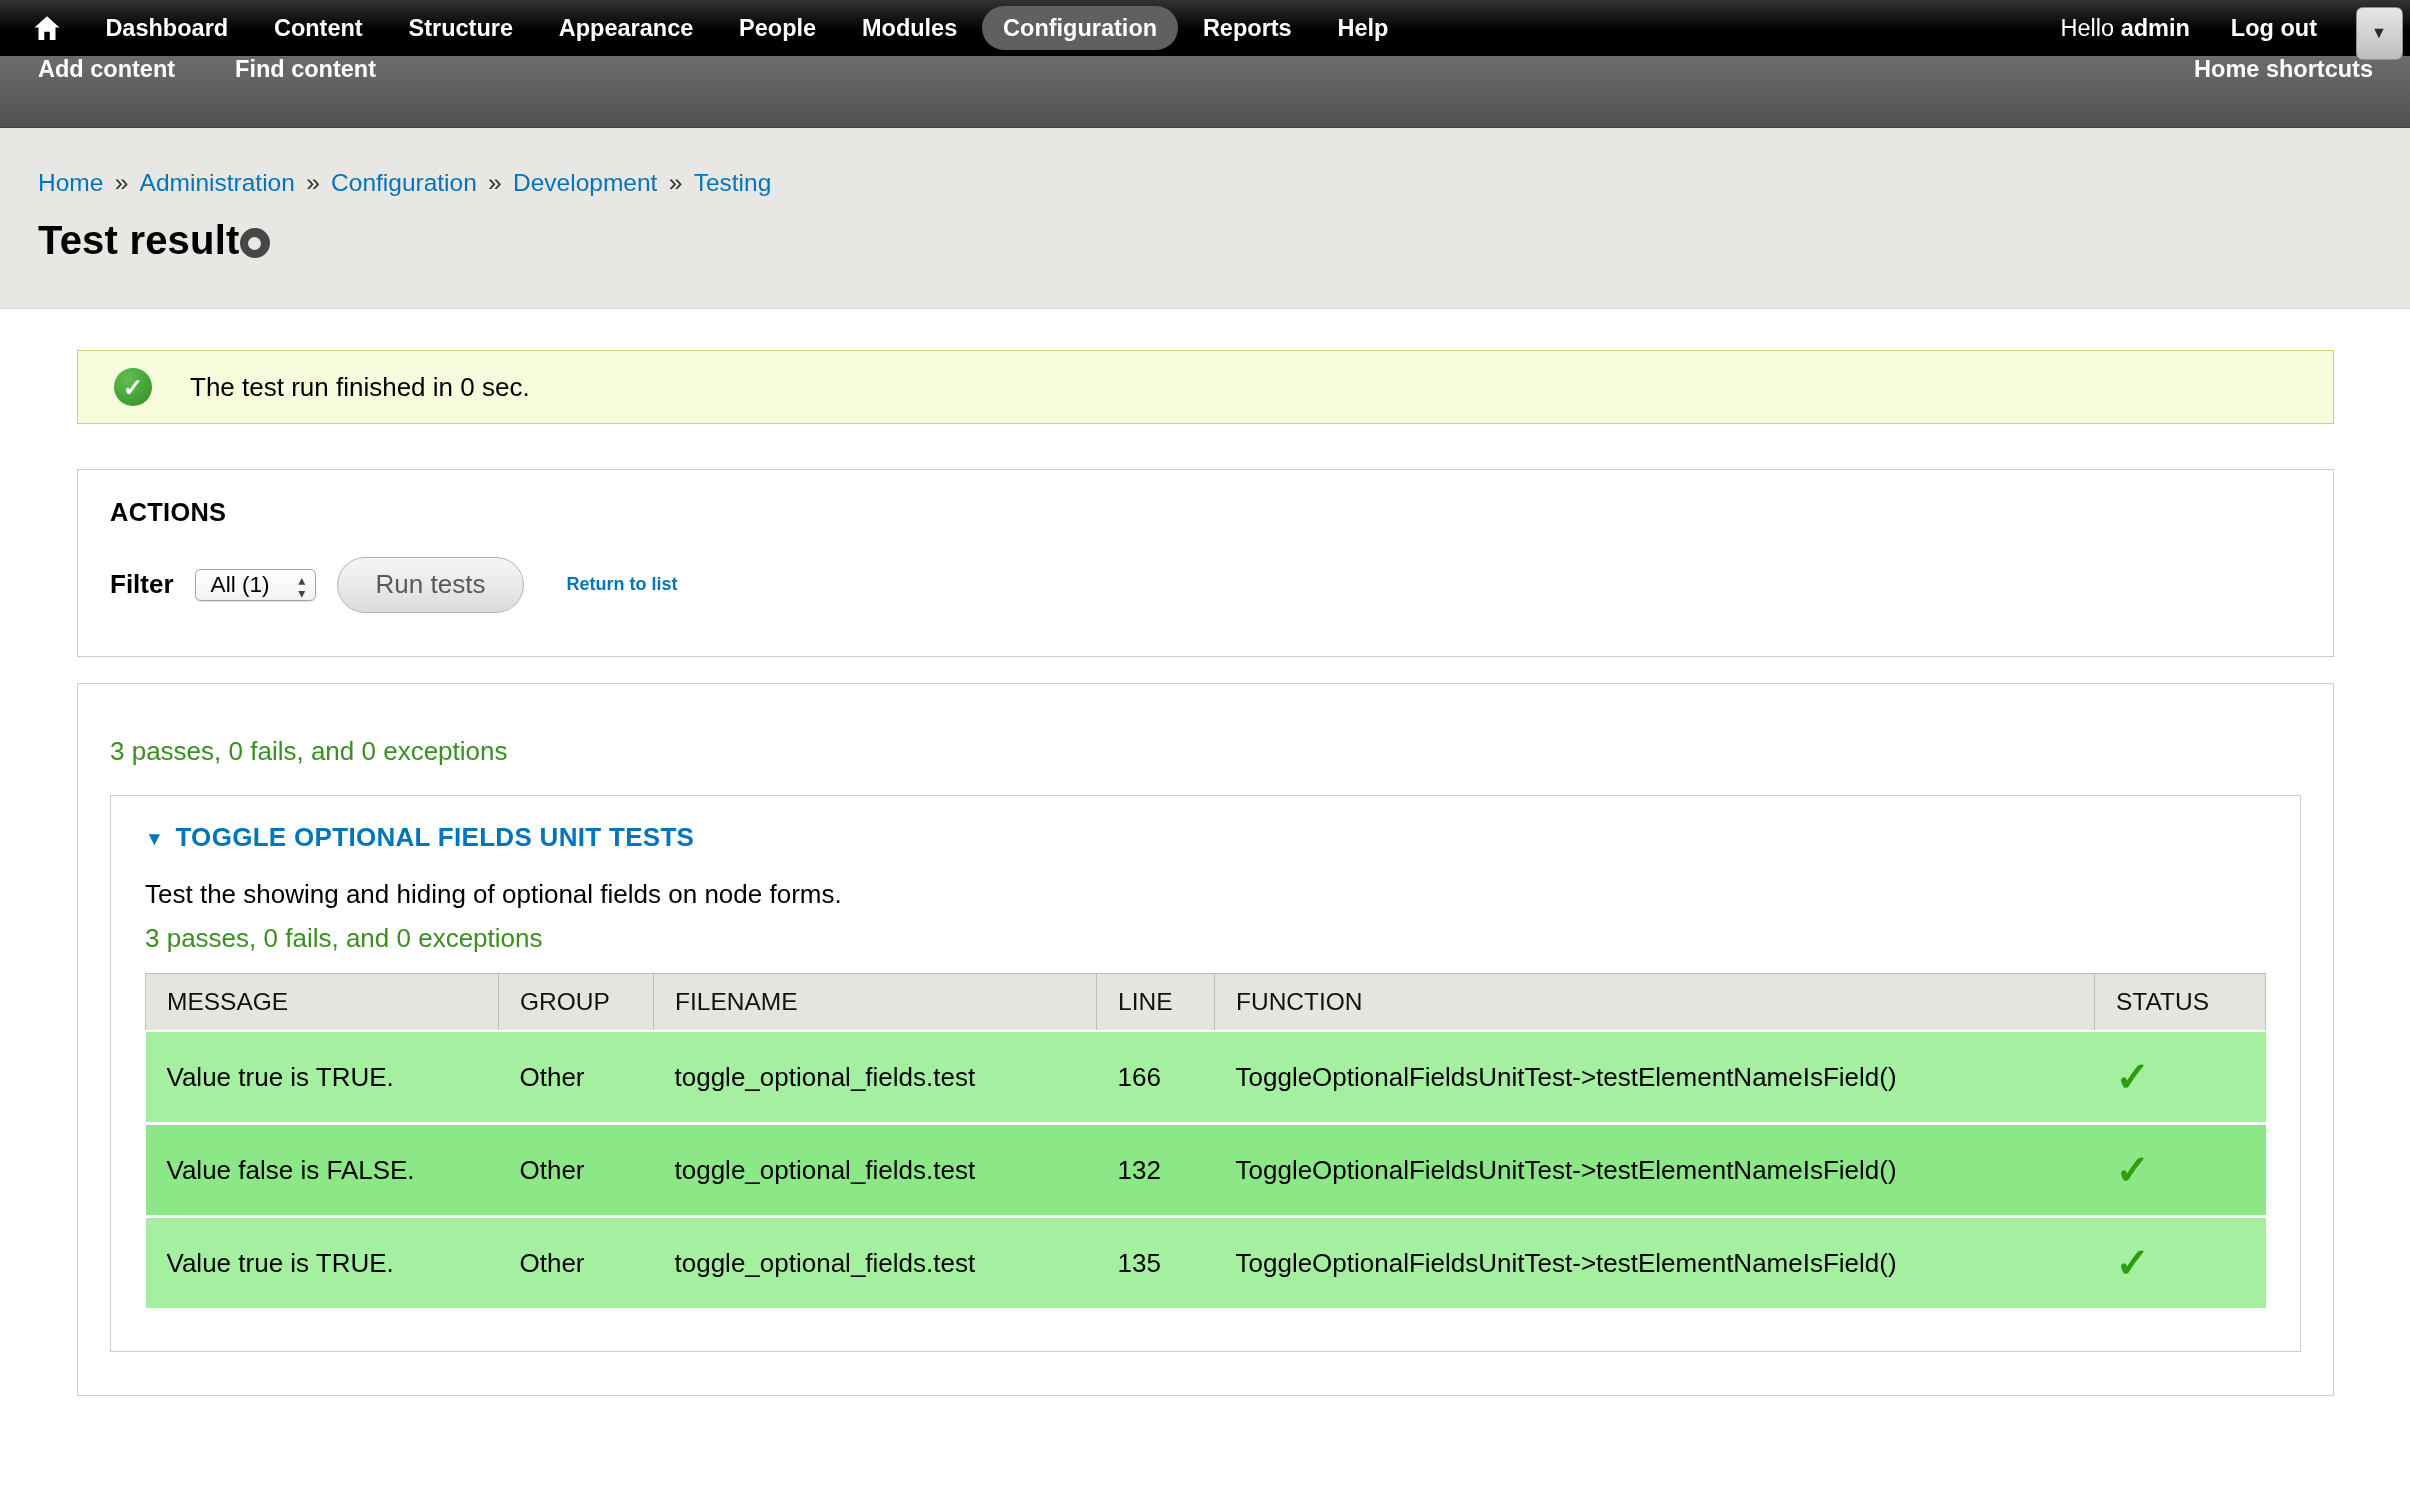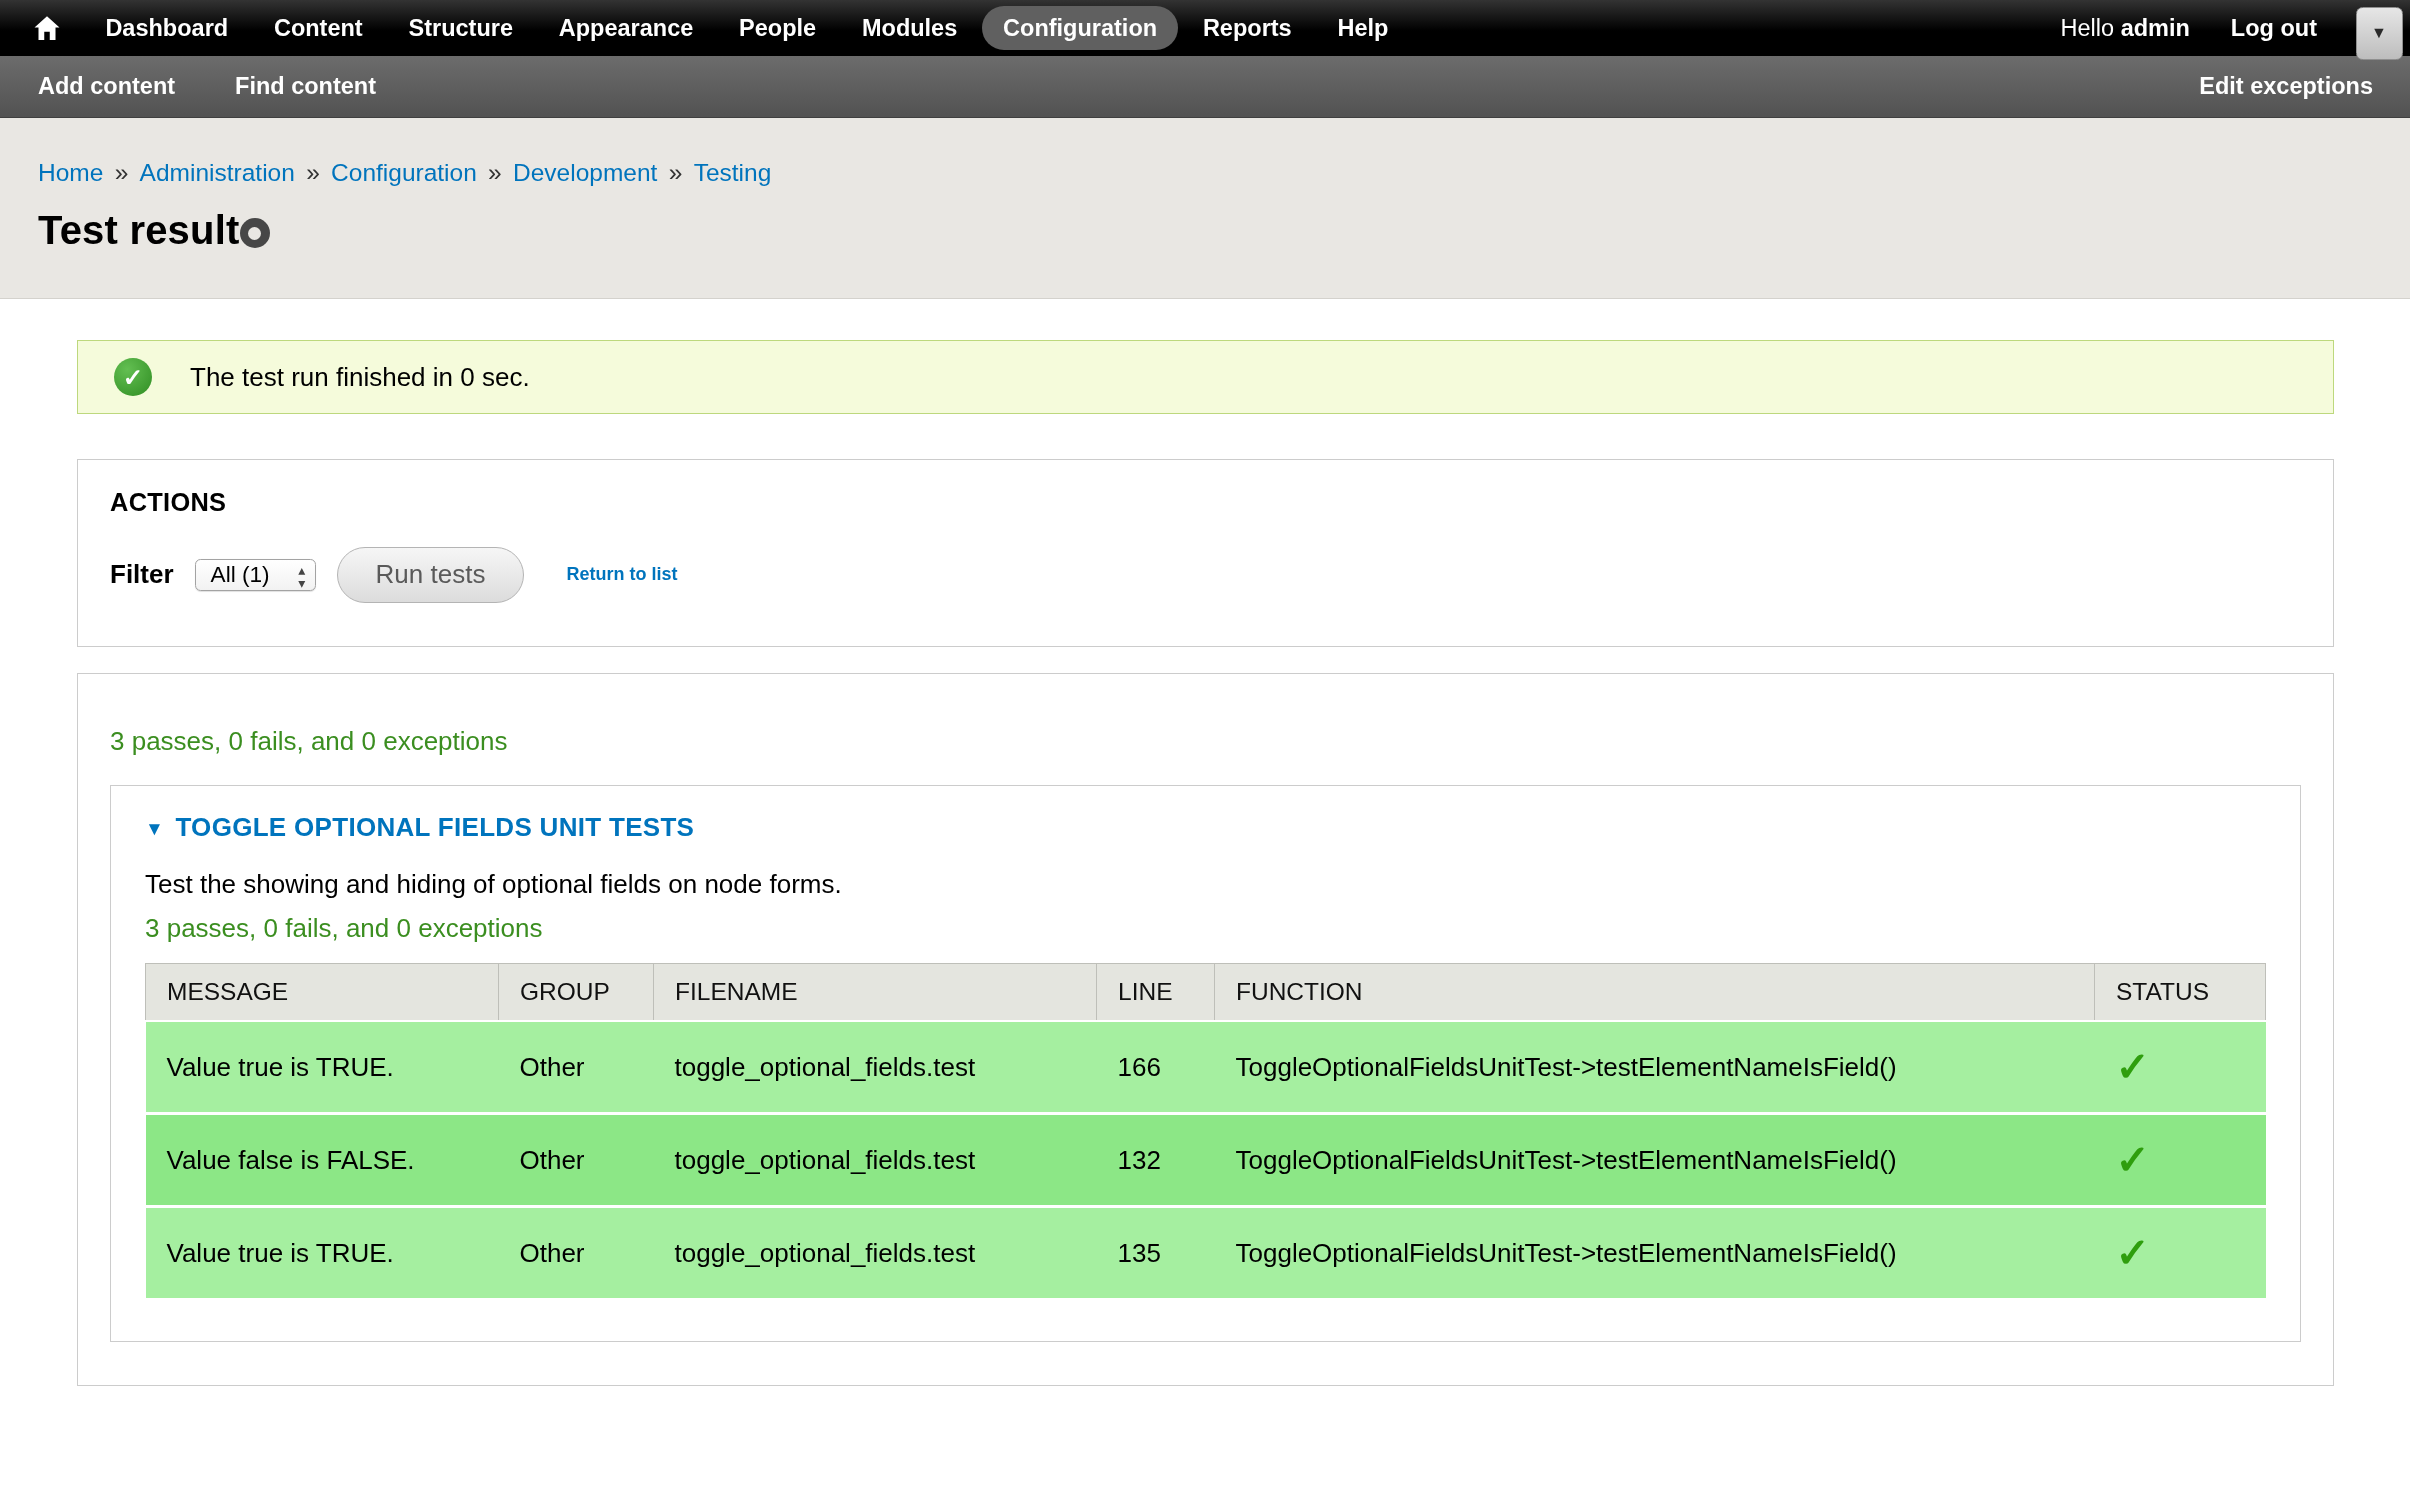--- a/index.html
+++ b/index.html
@@ -41,24 +41,24 @@
     width:47px; height:53px;
     background:linear-gradient(#e6e6e6, #bdbdbd);
     border:0.9px solid #8f8f8f; border-radius:6.6px;
     display:flex; align-items:center; justify-content:center;
     font-size:16px; color:#2a2a2a; cursor:pointer;
     z-index:5;
   }
 
   
   .shortcut-bar {
-    height:62px;
+    height:72px;
     background:linear-gradient(#6c6c6c, #525252);
     border-bottom:0.9px solid #3f3f3f;
-    display:flex; align-items:center;
+    display:flex; 
     padding:0 38px;
   }
   .shortcut-item { color:#fff; font-size:23.5px; font-weight:bold; margin-right:60px; }
   .edit-shortcuts { margin-left:auto; margin-right:0; color:#fff; font-size:23.5px; font-weight:bold; }
 
   
   .page-header {
     background:var(--header-band, #e9e7e3);
     padding:41px 38px 45px 38px;
     border-bottom:0.9px solid #d4d2cd;
@@ -205,21 +205,21 @@
     <a class="logout">Log out</a>
   </div>
   <div class="toggle-btn">
     <span>▼</span>
   </div>
 </nav>
 
 <div class="shortcut-bar">
   <a class="shortcut-item">Add content</a>
   <a class="shortcut-item">Find content</a>
-  <a class="edit-shortcuts">Edit exceptions</a>
+  <a class="edit-shortcuts">Home shortcuts</a>
 </div>
 
 <header class="page-header">
   <div class="breadcrumb">
     <a>Home</a><span class="sep">»</span><a>Administration</a><span class="sep">»</span><a>Configuration</a><span class="sep">»</span><a>Development</a><span class="sep">»</span><a>Testing</a>
   </div>
   <div class="title-row">
     <h1 class="page-title">Test result</h1>
     <span class="gear"></span>
   </div>

